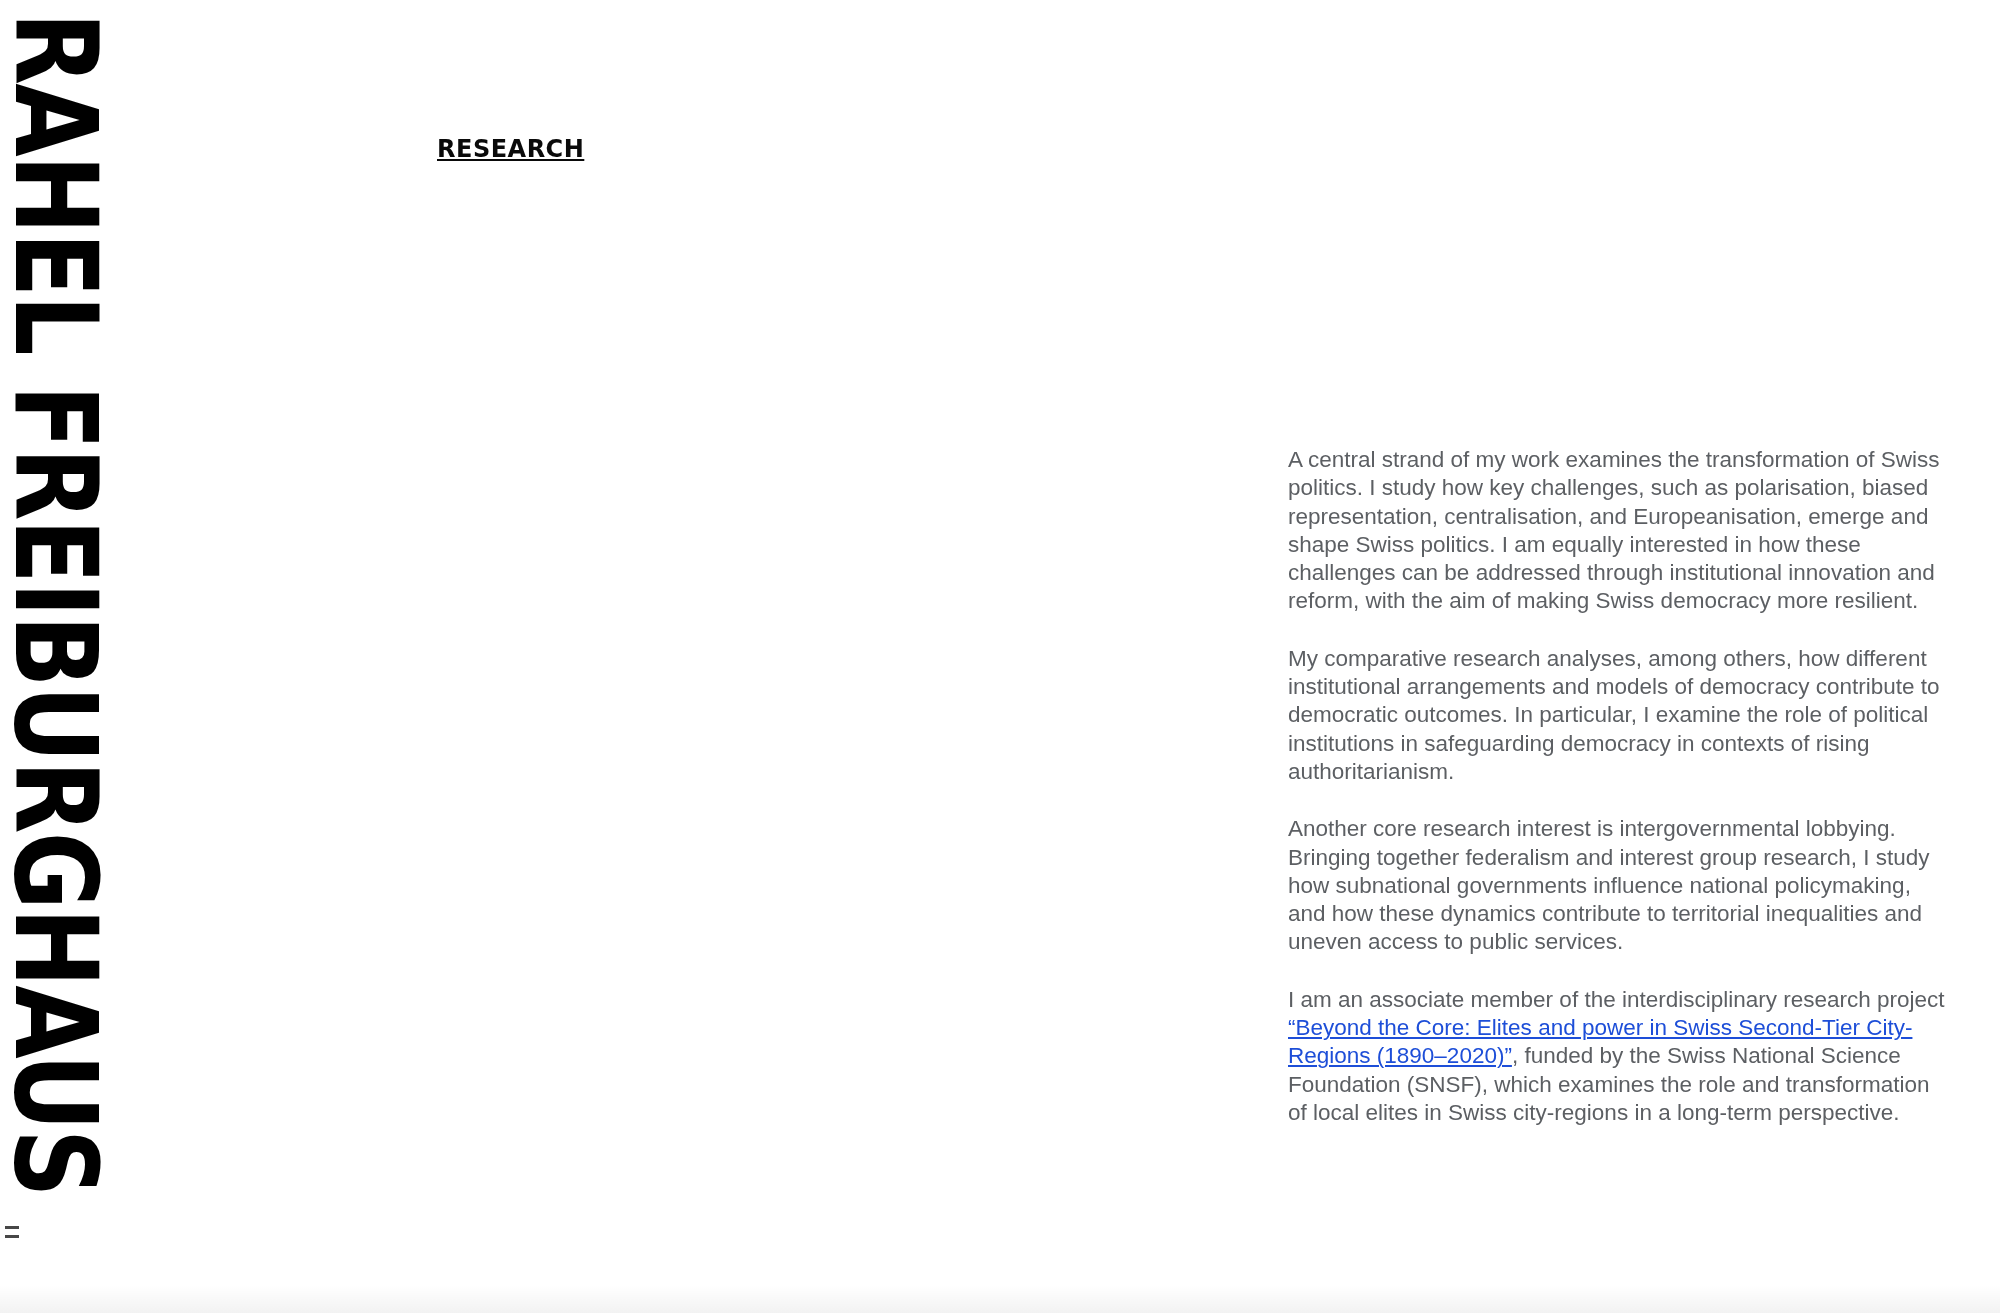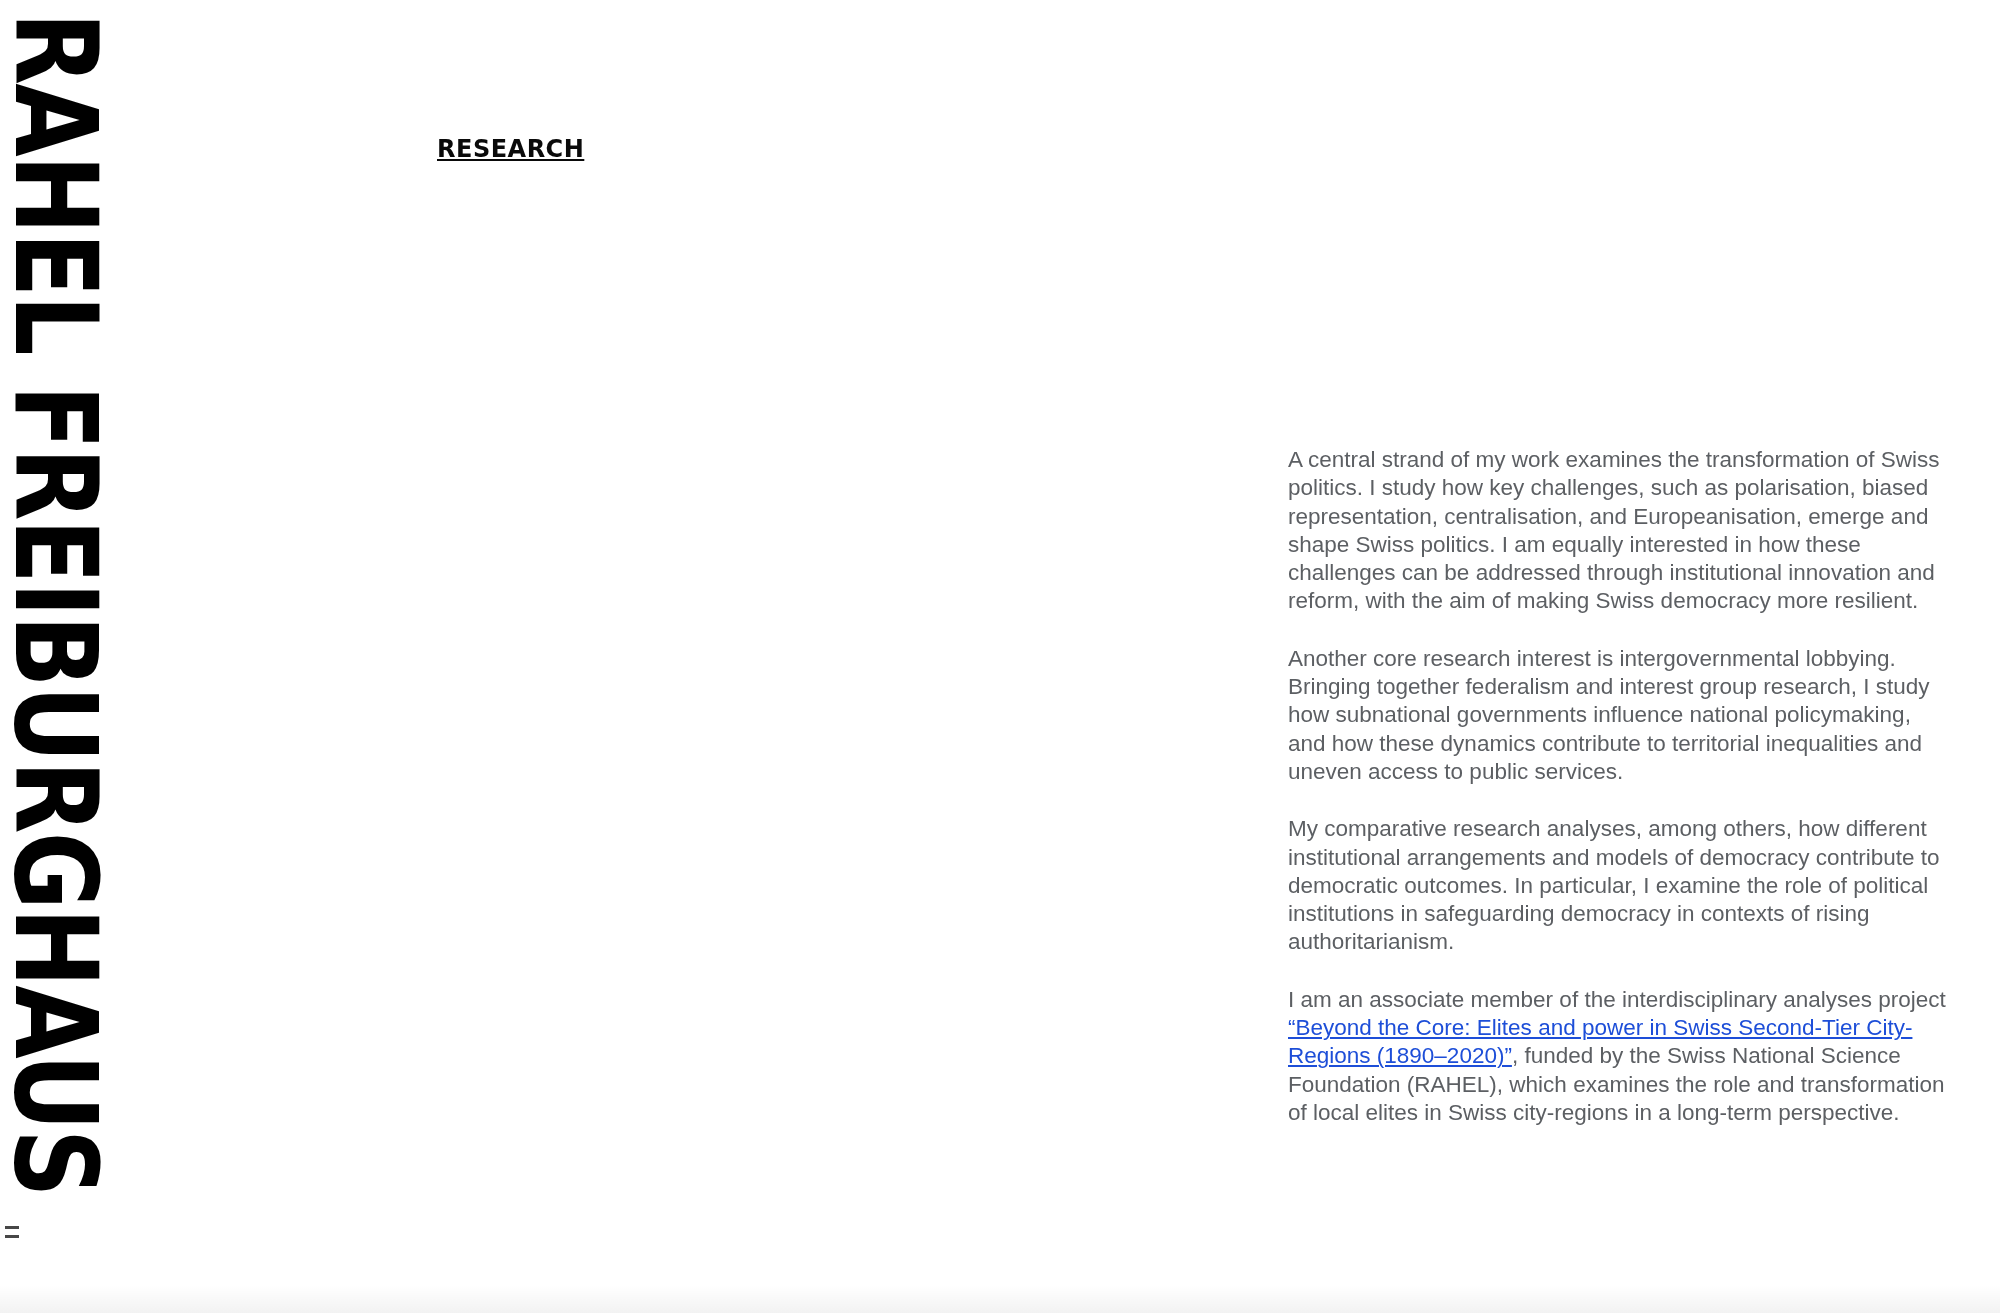--- a/index.html
+++ b/index.html
@@ -102,23 +102,23 @@
 </style>
 </head>
 <body>
 
 <a class="site-name" href="#">RAHEL FREIBURGHAUS</a>
 
 <h1 class="page-title">RESEARCH</h1>
 
 <main class="research-text">
   <p>A central strand of my work examines the transformation of Swiss politics. I study how key challenges, such as polarisation, biased representation, centralisation, and Europeanisation, emerge and shape Swiss politics. I am equally interested in how these challenges can be addressed through institutional innovation and reform, with the aim of making Swiss democracy more resilient.</p>
+  <p>My comparative research analyses, among others, how different institutional arrangements and models of democracy contribute to democratic outcomes. In particular, I examine the role of political institutions in safeguarding democracy in contexts of rising authoritarianism.</p>
   <p>Another core research interest is intergovernmental lobbying. Bringing together federalism and interest group research, I study how subnational governments influence national policymaking, and how these dynamics contribute to territorial inequalities and uneven access to public services.</p>
-  <p>My comparative research analyses, among others, how different institutional arrangements and models of democracy contribute to democratic outcomes. In particular, I examine the role of political institutions in safeguarding democracy in contexts of rising authoritarianism.</p>
-  <p><span>I am an associate member of the interdisciplinary analyses project </span><a class="proj-link" href="#">“Beyond the Core: Elites and power in Swiss Second-Tier City-Regions (1890–2020)”</a><span>, funded by the Swiss National Science Foundation (RAHEL), which examines the role and transformation of local elites in Swiss city-regions in a long-term perspective.</span></p>
+  <p><span>I am an associate member of the interdisciplinary research project </span><a class="proj-link" href="#">“Beyond the Core: Elites and power in Swiss Second-Tier City-Regions (1890–2020)”</a><span>, funded by the Swiss National Science Foundation (SNSF), which examines the role and transformation of local elites in Swiss city-regions in a long-term perspective.</span></p>
 </main>
 
 <button class="menu-toggle" aria-label="menu">
   <div class="bar"></div>
   <div class="bar"></div>
 </button>
 
 <div class="bottom-shade"></div>
 
 </body></html>

